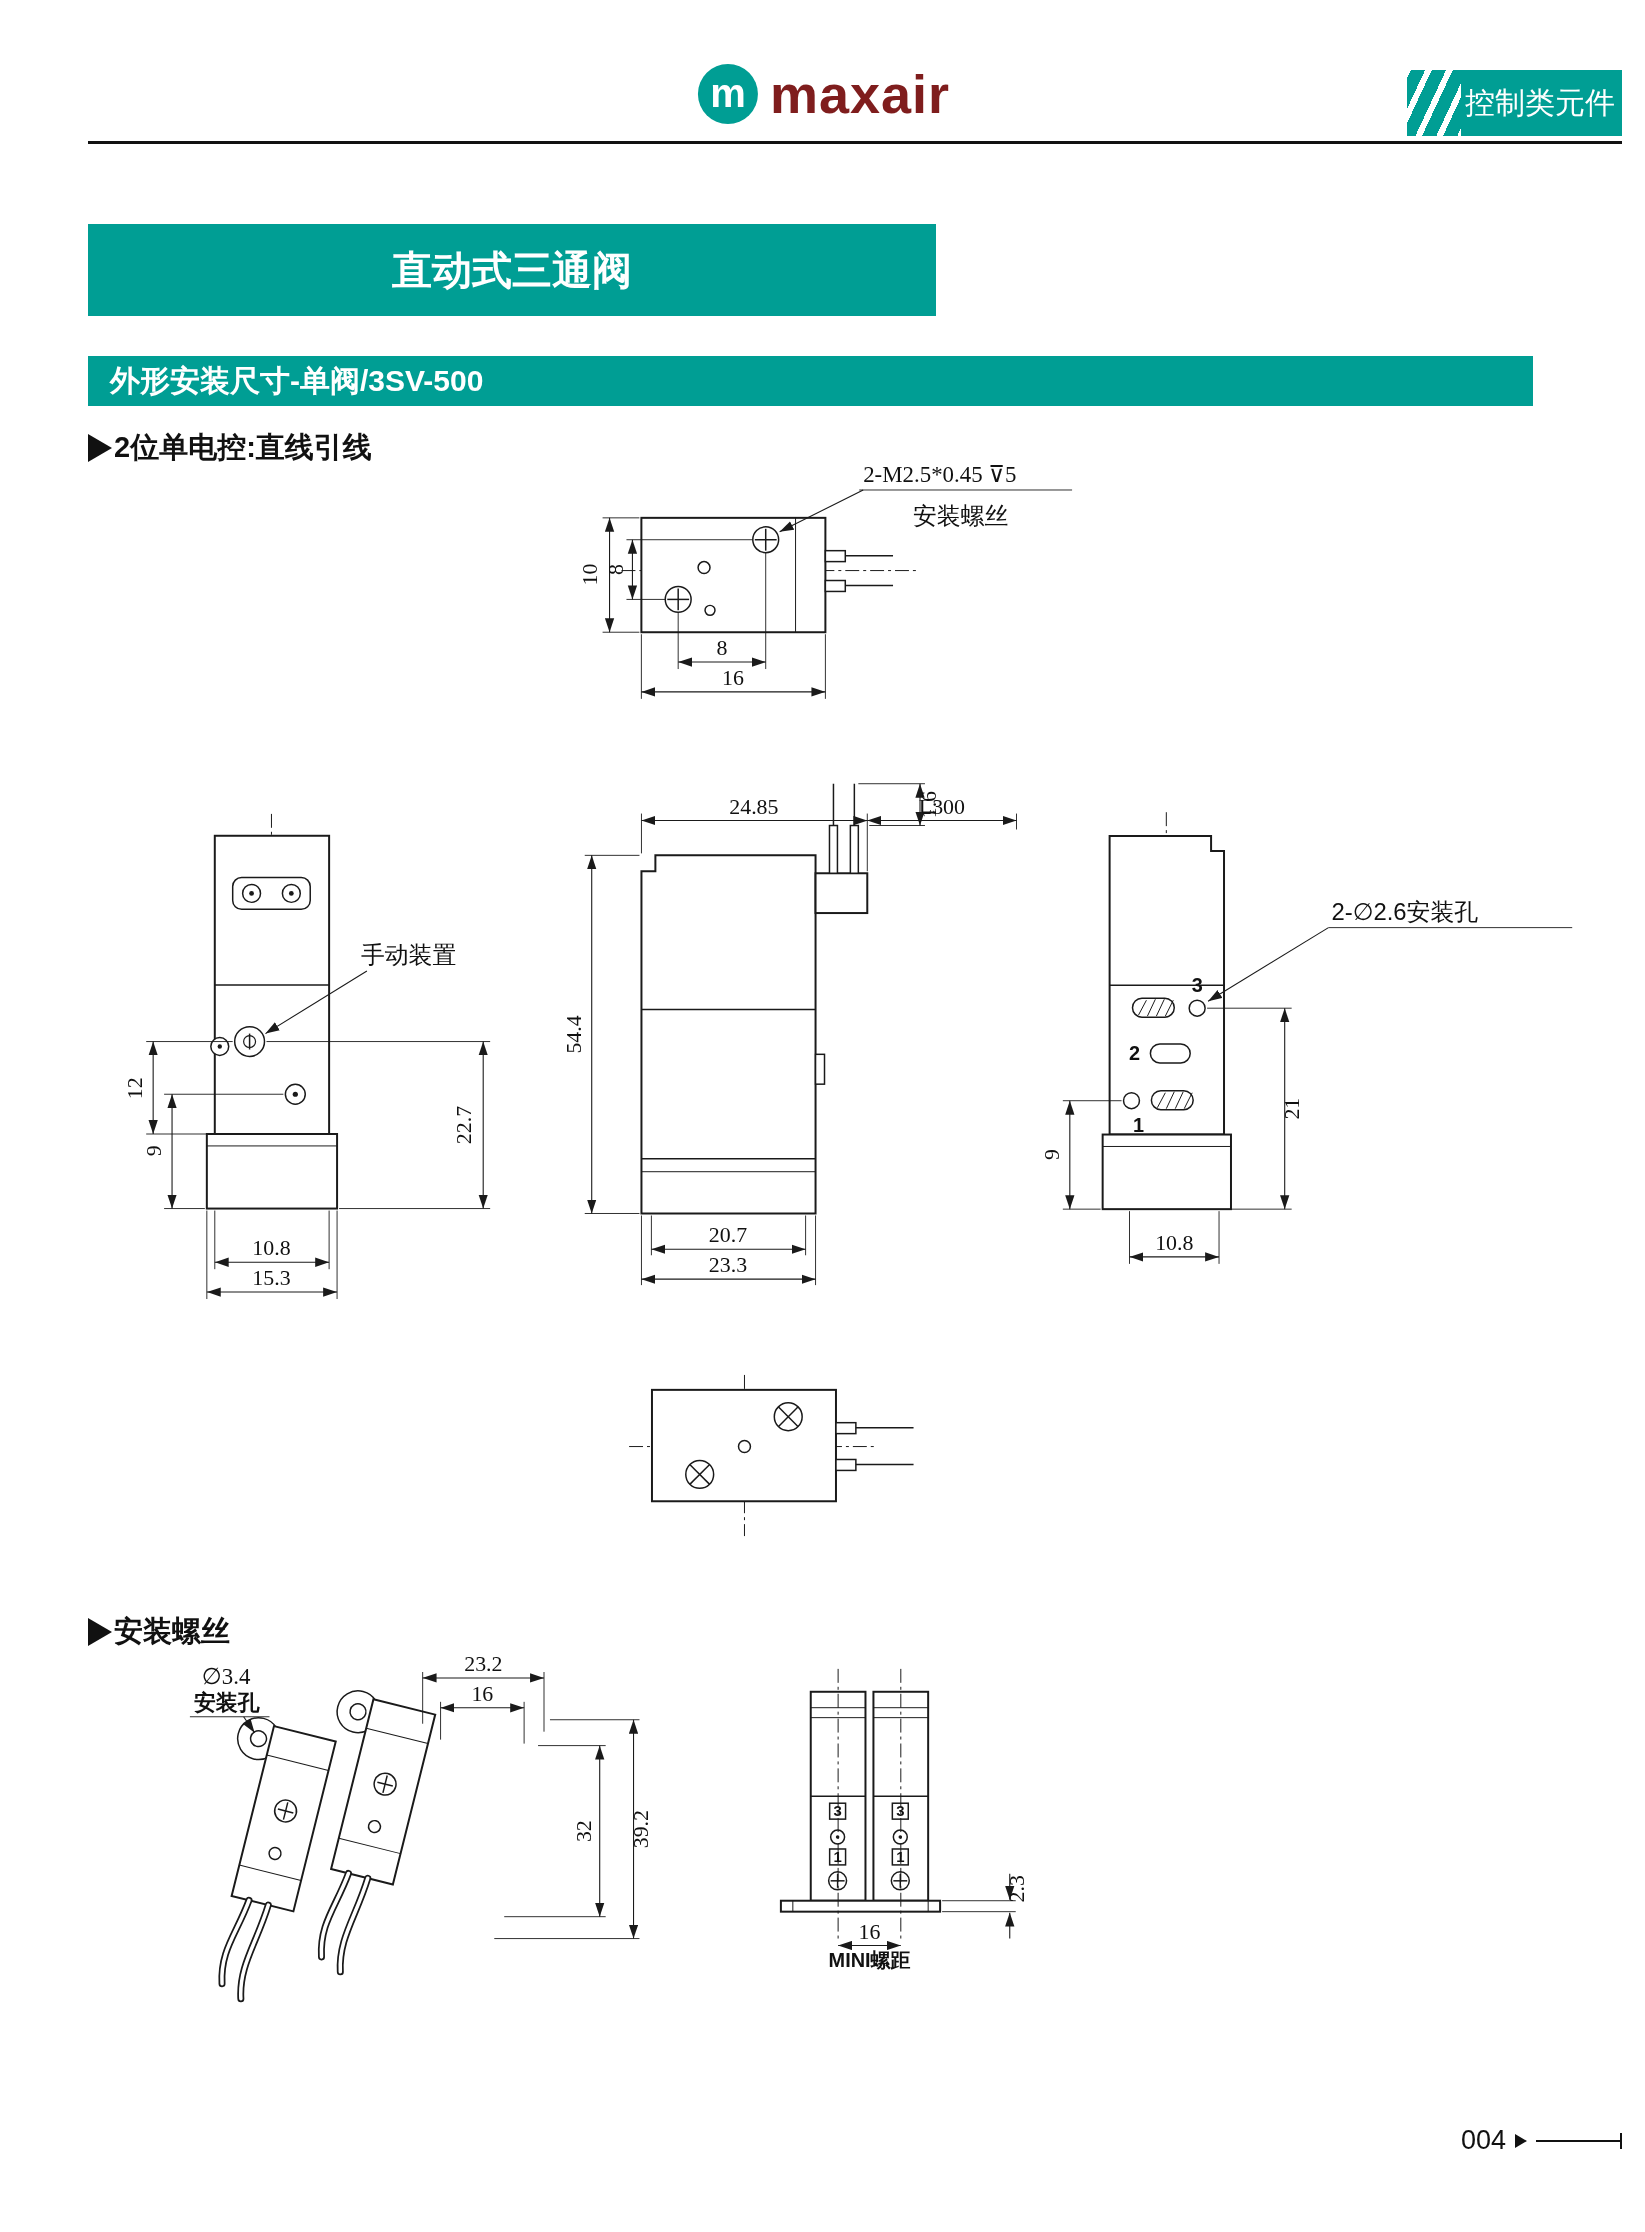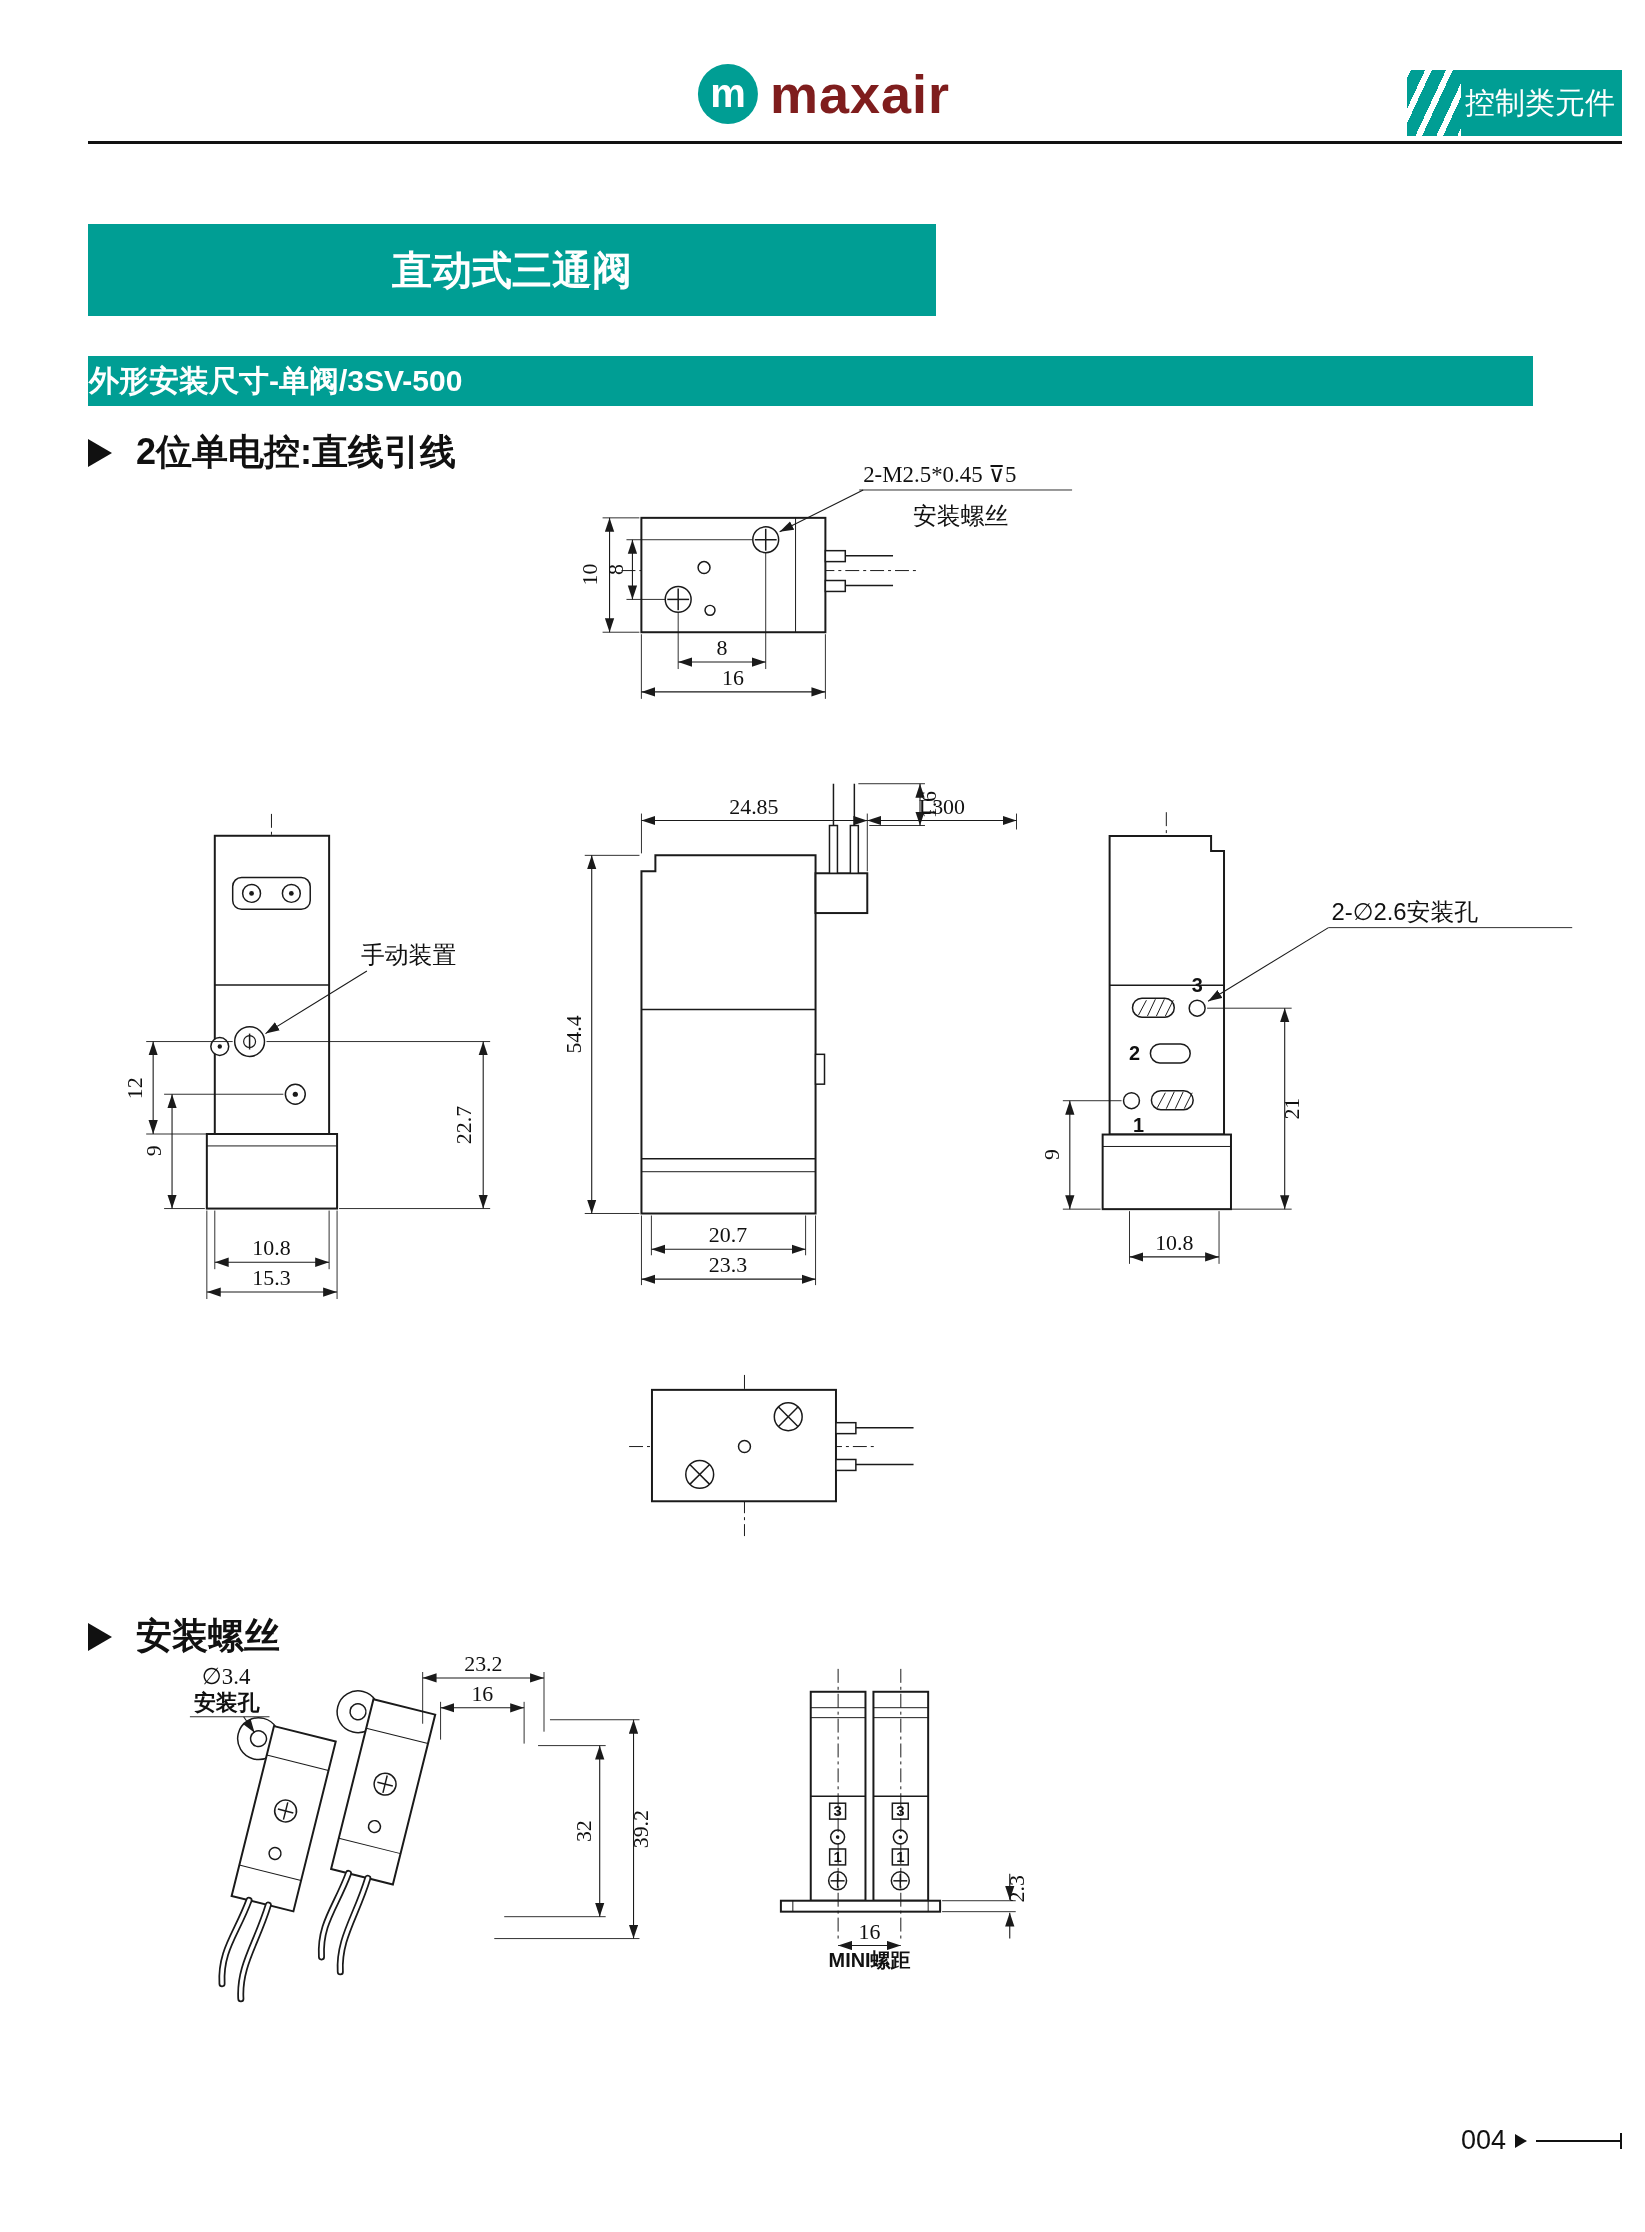--- a/index.html
+++ b/index.html
@@ -18,24 +18,24 @@
   .header-rule{position:absolute;left:88px;right:24px;top:141px;height:3px;background:#111;}
 
   
   .title-bar{position:absolute;left:88px;top:224px;width:848px;height:92px;background:#009e94;
              color:#fff;font-size:40px;font-weight:bold;display:flex;align-items:center;justify-content:center;}
   .series-box{position:absolute;left:935px;top:230px;width:597px;height:80px;background:#fff;
               border:3px solid #009e94;box-sizing:border-box;color:#111;font-size:42px;font-weight:bold;
               display:flex;align-items:center;justify-content:center;}
   .section-bar{position:absolute;left:88px;top:356px;width:1445px;height:50px;background:#009e94;
                color:#fff;font-size:30px;font-weight:bold;display:flex;align-items:center;
-               padding-left:1px;box-sizing:border-box;}
+               padding-left:22px;box-sizing:border-box;}
 
   
-  .bullet{position:absolute;display:flex;align-items:center;gap:24px;font-size:36px;font-weight:bold;}
+  .bullet{position:absolute;display:flex;align-items:center;gap:2px;font-size:29px;font-weight:bold;}
   .tri{width:0;height:0;border-left:24px solid #111;border-top:14px solid transparent;border-bottom:14px solid transparent;}
 
   
   .o2{fill:#fff;stroke:#1a1a1a;stroke-width:2;}
   .o15{fill:#fff;stroke:#1a1a1a;stroke-width:1.5;}
   .o1{fill:none;stroke:#1a1a1a;stroke-width:1.2;}
   .ln{fill:none;stroke:#1a1a1a;stroke-width:1.5;}
   .thin{fill:none;stroke:#1a1a1a;stroke-width:1;}
   .ext{stroke:#1a1a1a;stroke-width:0.9;}
   .dim{stroke:#1a1a1a;stroke-width:1.1;fill:none;}

